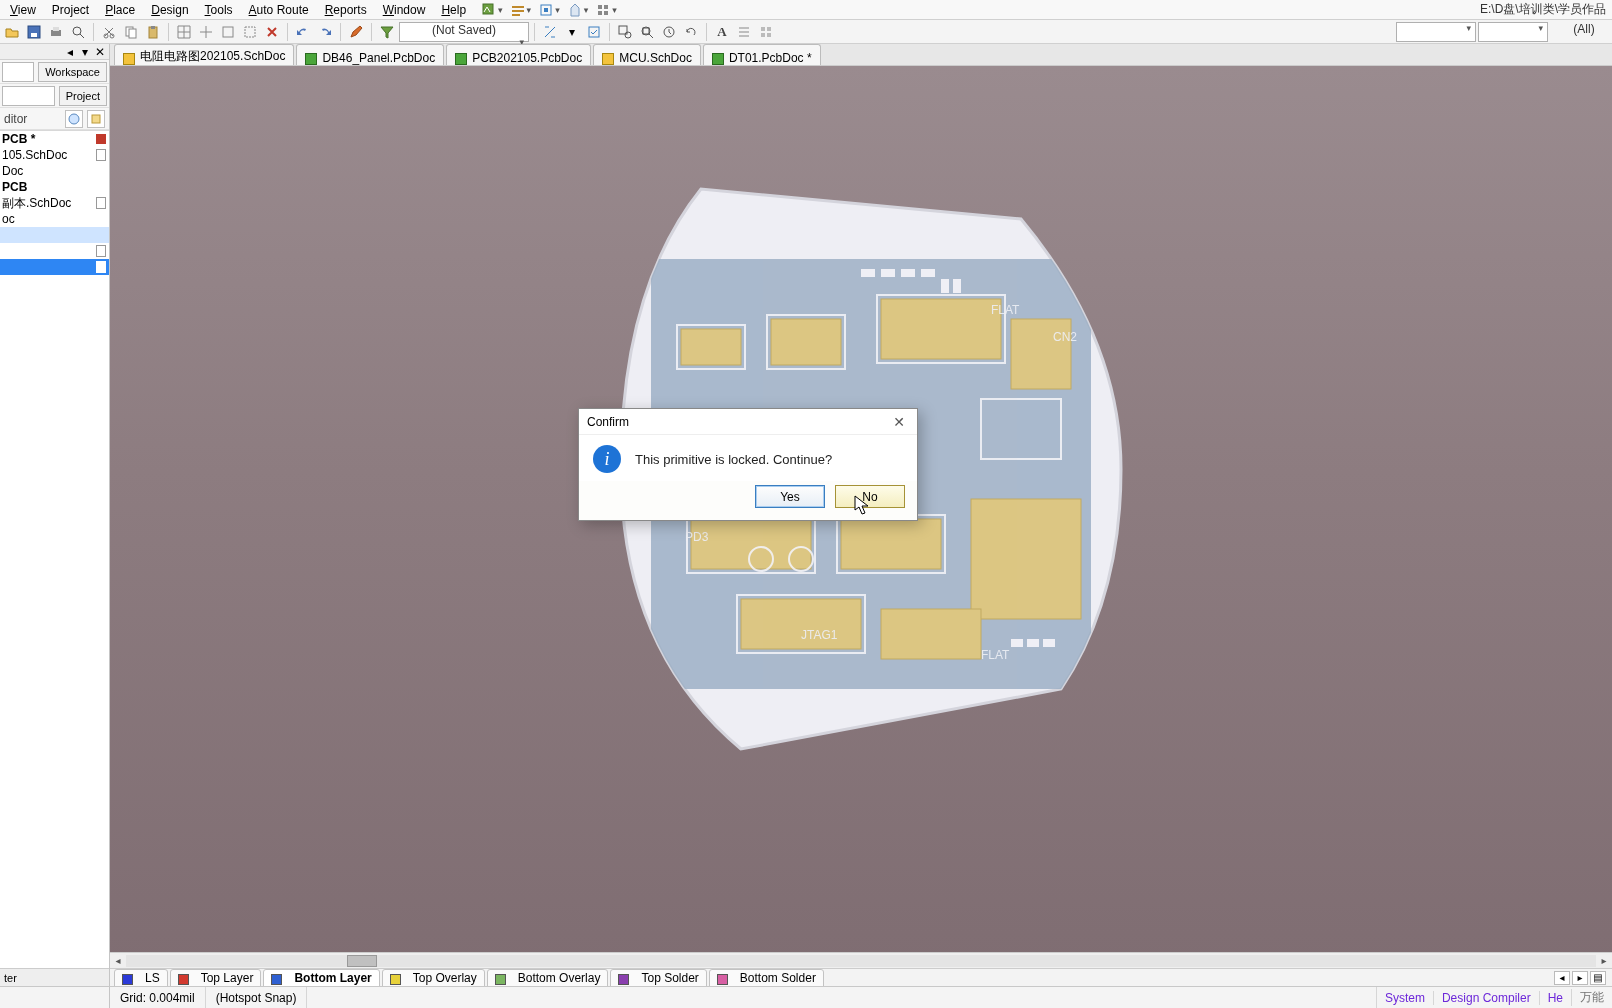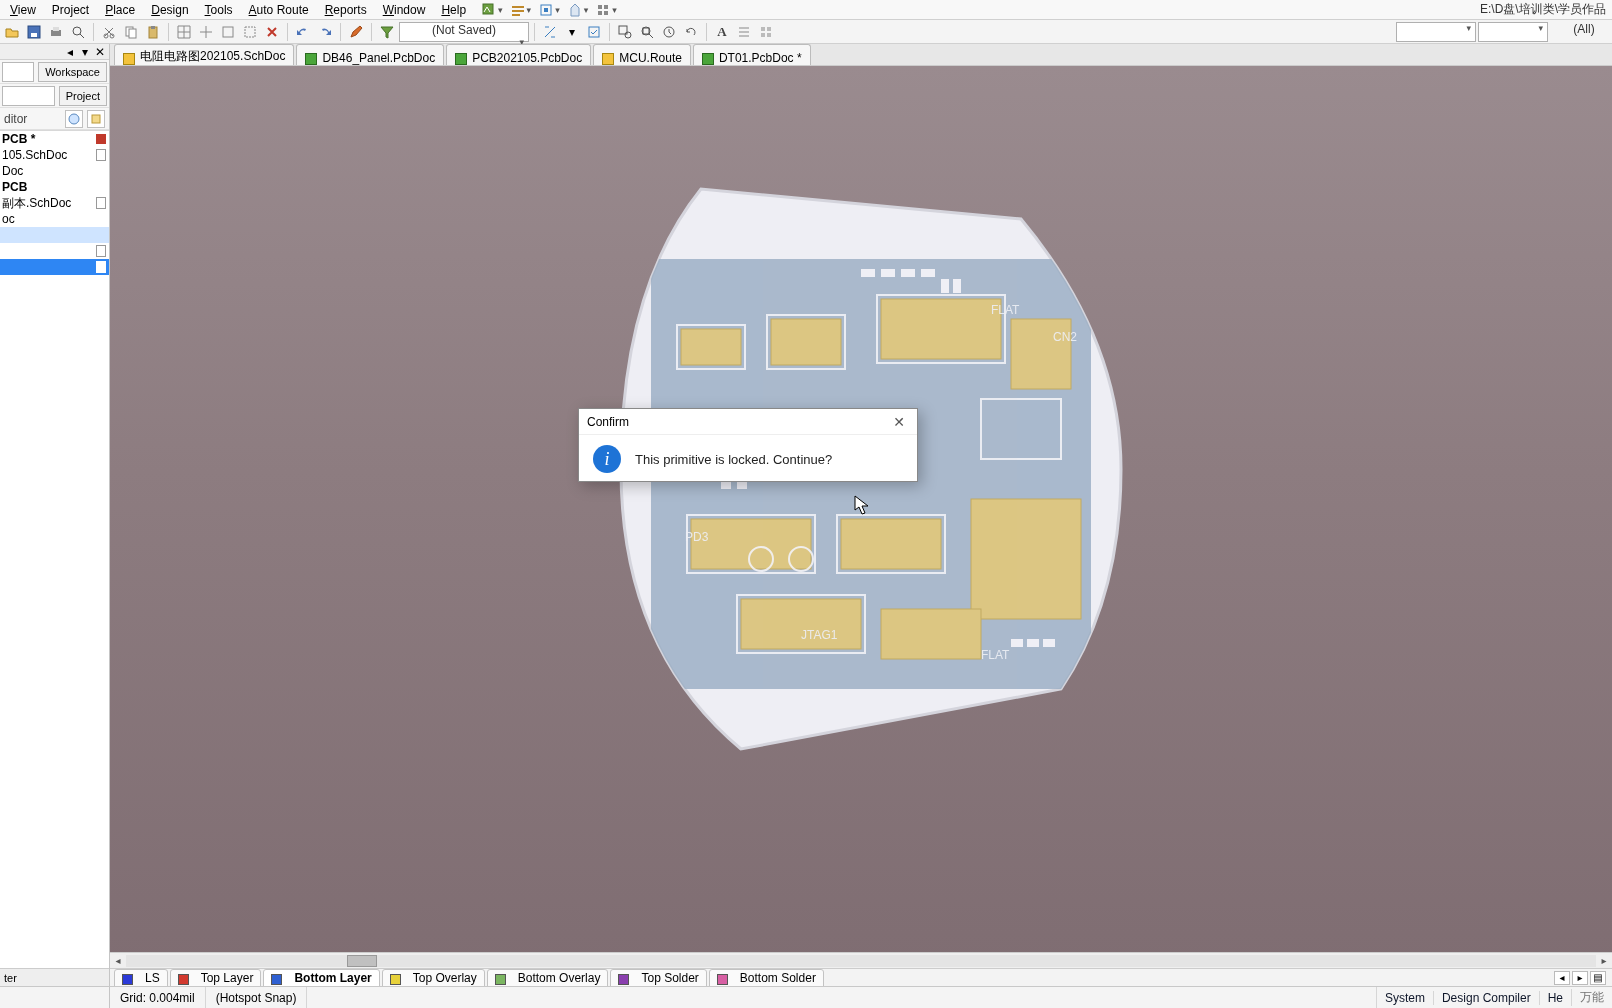--- a/index.html
+++ b/index.html
@@ -77,21 +77,21 @@
 .layer-tab { display:flex; align-items:flex-end; gap:12px; padding: 1px 7px; border:1px solid #c3c3c3; background:#fafafa; font-size:11.5px; border-radius: 3px 3px 0 0;}
 .layer-tab.active { font-weight:bold; background:#fff; }
 .lsq { width:11px; height:11px; border:1px solid #555; }
 .layertabs .end { margin-left:auto; display:flex; gap:2px; padding-right:6px;}
 .end-ico { width:16px; height:14px; border:1px solid #bbb; background:#fff; font-size:10px; display:flex; align-items:center; justify-content:center;}
 
 
 .statusbar { position:absolute; left:0; right:0; bottom:0; height:22px; background:#f4f4f4; border-top:1px solid #c8c8c8; display:flex; align-items:center; font-size:11.5px;}
 .status-cell { padding: 0 10px; border-right: 1px solid #d6d6d6; height:100%; display:flex; align-items:center;}
 .statusbar .flex { flex:1; }
-.status-link { padding: 0 8px; color:#0f172a; }
+.status-link { padding: 0 8px; color:#6d28d9; }
 .status-link + .status-link { border-left: 1px solid #d6d6d6; }
 
 
 .svgico { display:block; }
 </style>
 </head>
 <body>
 
 <div class="menubar">
   <span class="menu-item"><u>V</u><span></span>iew</span>
@@ -386,21 +386,21 @@
     <div class="doc-tab">
       <span class="icon-pcb"></span>
       <span>DB46_Panel.PcbDoc</span>
     </div>
     <div class="doc-tab">
       <span class="icon-pcb"></span>
       <span>PCB202105.PcbDoc</span>
     </div>
     <div class="doc-tab">
       <span class="icon-sch"></span>
-      <span>MCU.Route</span>
+      <span>MCU.SchDoc</span>
     </div>
     <div class="doc-tab">
       <span class="icon-pcb"></span>
       <span>DT01.PcbDoc *</span>
     </div>
   </div>
 
 <div class="workspace">
   <div class="pcb-wrap">
     <svg class="pcb-svg" width="560" height="600" viewBox="0 0 560 600">
@@ -521,18 +521,22 @@
 <div class="overlay">
   <div class="dialog">
     <div class="dlg-title">
       <span>Confirm</span>
       <span class="x">✕</span>
     </div>
     <div class="dlg-body">
       <div class="dlg-icon">i</div>
       <div class="dlg-msg">This primitive is locked. Continue?</div>
     </div>
+    <div class="dlg-buttons">
+      <div class="dlg-btn primary">Yes</div>
+      <div class="dlg-btn sel">No</div>
+    </div>
   </div>
 
   <svg class="cursor-arrow" width="18" height="22">
     <path d="M1 1 L1 15 L5 12 L8 19 L11 18 L8 11 L14 11 Z" fill="#fff" stroke="#000"></path>
   </svg>
 </div>
 
 </body></html>

